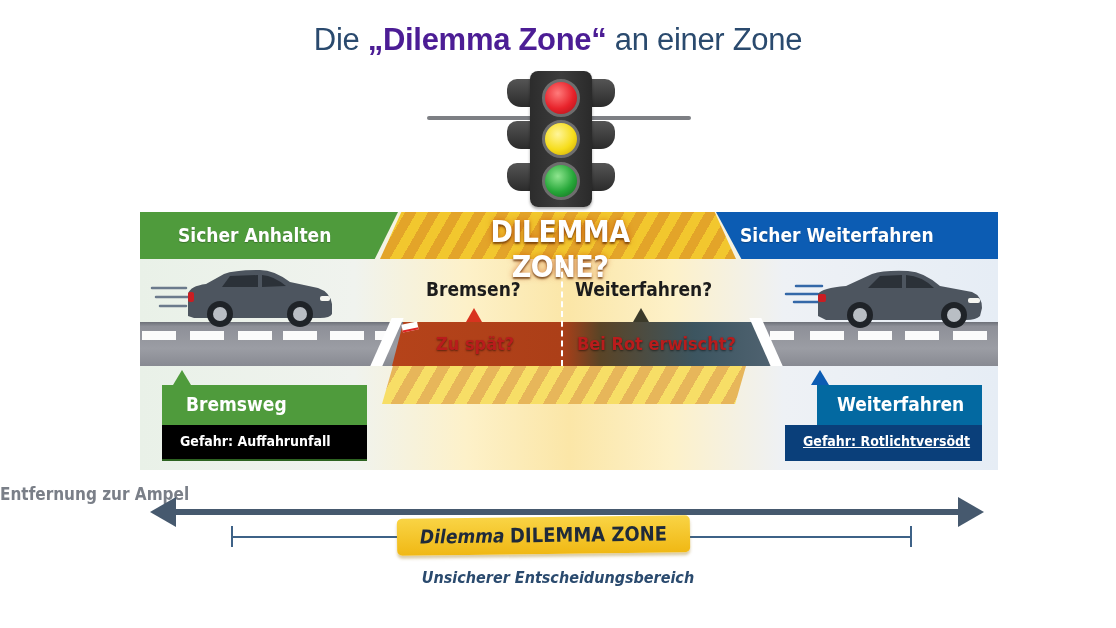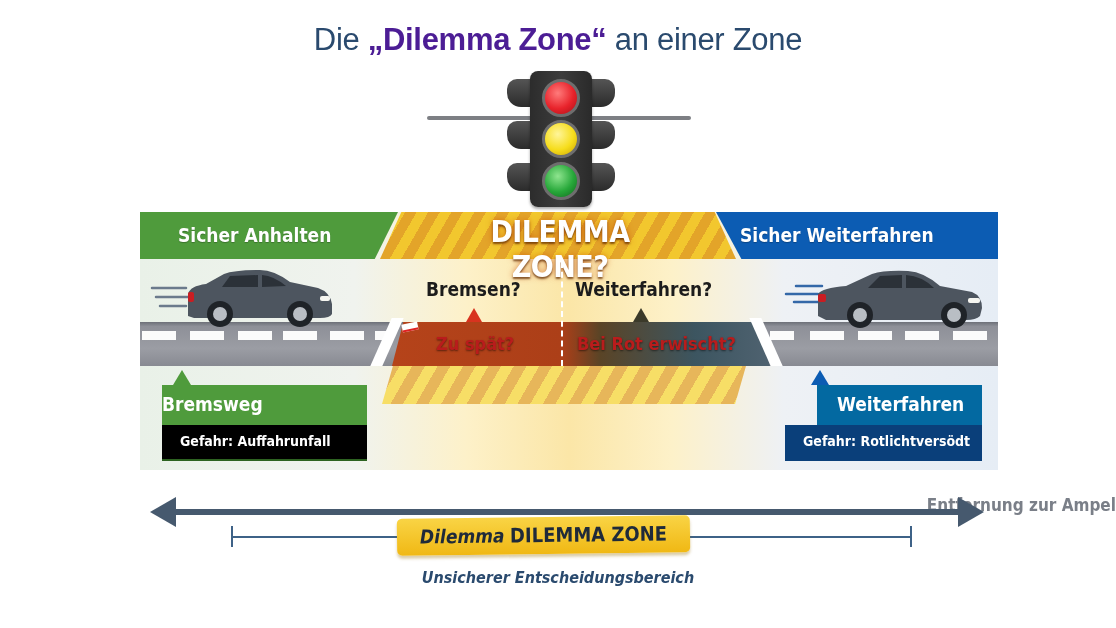--- a/index.html
+++ b/index.html
@@ -35,24 +35,24 @@
   .q-sub{top:333px;color:#b91c1c;font-weight:bold;font-size:18px;text-shadow:0 1px 2px rgba(0,0,0,.5);}
   .q-top{top:278px;color:#1c1c1c;font-weight:bold;font-size:19px;}
   .arrow-up{width:0;height:0;border-left:8px solid transparent;border-right:8px solid transparent;}
   .divider{left:561px;top:262px;height:104px;border-left:2px dashed #fff;}
   
   .band{left:382px;top:366px;width:364px;height:38px;clip-path:polygon(3% 0,100% 0,97% 100%,0 100%);
      background:repeating-linear-gradient(-60deg,#f7de66 0 11px,#e7b65a 11px 22px);}
   
   .car{position:absolute;}
   
-  .box-top{color:#fff;font-weight:bold;font-size:19px;box-sizing:border-box;line-height:38px;}
+  .box-top{color:#fff;font-weight:bold;font-size:19px;box-sizing:border-box;padding-left:24px;line-height:38px;}
   .box-bot{color:#fff;font-weight:bold;font-size:14px;box-sizing:border-box;line-height:33px;padding-left:18px;}
   
-  .axis-label{left:0;width:1116px;top:484px;text-align:right;color:#7a7f88;font-weight:bold;font-size:17px;margin-top:11px;}
+  .axis-label{left:0;width:1116px;top:484px;text-align:left;color:#7a7f88;font-weight:bold;font-size:17px;}
   .axis-line{left:170px;top:509px;width:800px;height:6px;background:#46596e;}
   .range-line{left:232px;top:536px;width:680px;height:2px;background:#3e6287;}
   .tick{top:526px;width:2px;height:21px;background:#3e6287;}
   .badge{left:397px;top:517px;width:293px;height:37px;background:linear-gradient(180deg,#f9d445,#f0b814);border-radius:5px;
      box-shadow:0 3px 3px rgba(150,110,0,.35);text-align:center;line-height:37px;font-size:19px;color:#1f2a3a;transform:rotate(-0.7deg);}
   .badge i{font-weight:bold;}
   .badge b{font-size:20px;}
   .caption{left:0;width:1116px;top:568px;text-align:center;color:#2a4a6e;font-size:16px;font-weight:bold;font-style:italic;}
 </style>
 </head>
@@ -150,21 +150,21 @@
 
 <div class="abs arrow-up" style="left:173px;top:370px;border-left:9px solid transparent;border-right:9px solid transparent;border-bottom:15px solid #4f9b3c;"></div>
 <div class="abs" style="left:162px;top:385px;width:205px;">
   <div class="box-top" style="background:#4f9b3c;height:40px;">Bremsweg</div>
   <div class="box-bot" style="background:#000000;height:36px;border-bottom:2px solid #2d6321;">Gefahr: Auffahrunfall</div>
 </div>
 
 <div class="abs arrow-up" style="left:811px;top:370px;border-left:9px solid transparent;border-right:9px solid transparent;border-bottom:15px solid #0c5cb3;"></div>
 <div class="abs" style="left:785px;top:385px;width:197px;">
   <div class="box-top" style="background:#0369a1;height:40px;padding-left:20px;margin-left:32px;">Weiterfahren</div>
-  <div class="box-bot" style="background:#0a3f7a;height:36px;padding-left:18px;">Gefahr: Rotlichtversödt</div>
+  <div class="box-bot" style="background:#0a3f7a;height:36px;padding-left:18px;text-decoration:underline;">Gefahr: Rotlichtversödt</div>
 </div>
 
 <div class="abs axis-label">Entfernung zur Ampel</div>
 <div class="abs axis-line"></div>
 <div class="abs" style="left:150px;top:497px;width:0;height:0;border-top:15px solid transparent;border-bottom:15px solid transparent;border-right:26px solid #46596e;"></div>
 <div class="abs" style="left:958px;top:497px;width:0;height:0;border-top:15px solid transparent;border-bottom:15px solid transparent;border-left:26px solid #46596e;"></div>
 
 <div class="abs range-line"></div>
 <div class="abs tick" style="left:231px;"></div>
 <div class="abs tick" style="left:910px;"></div>

